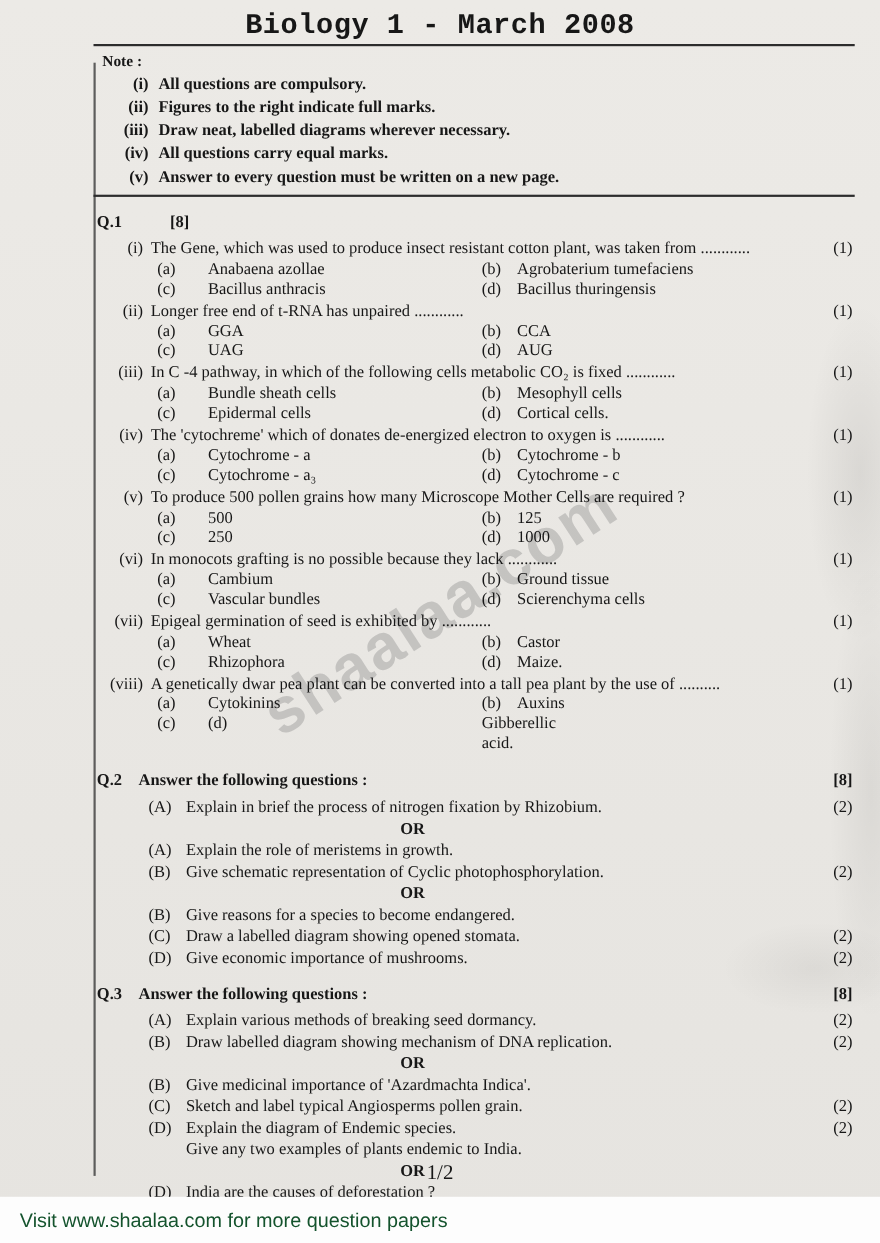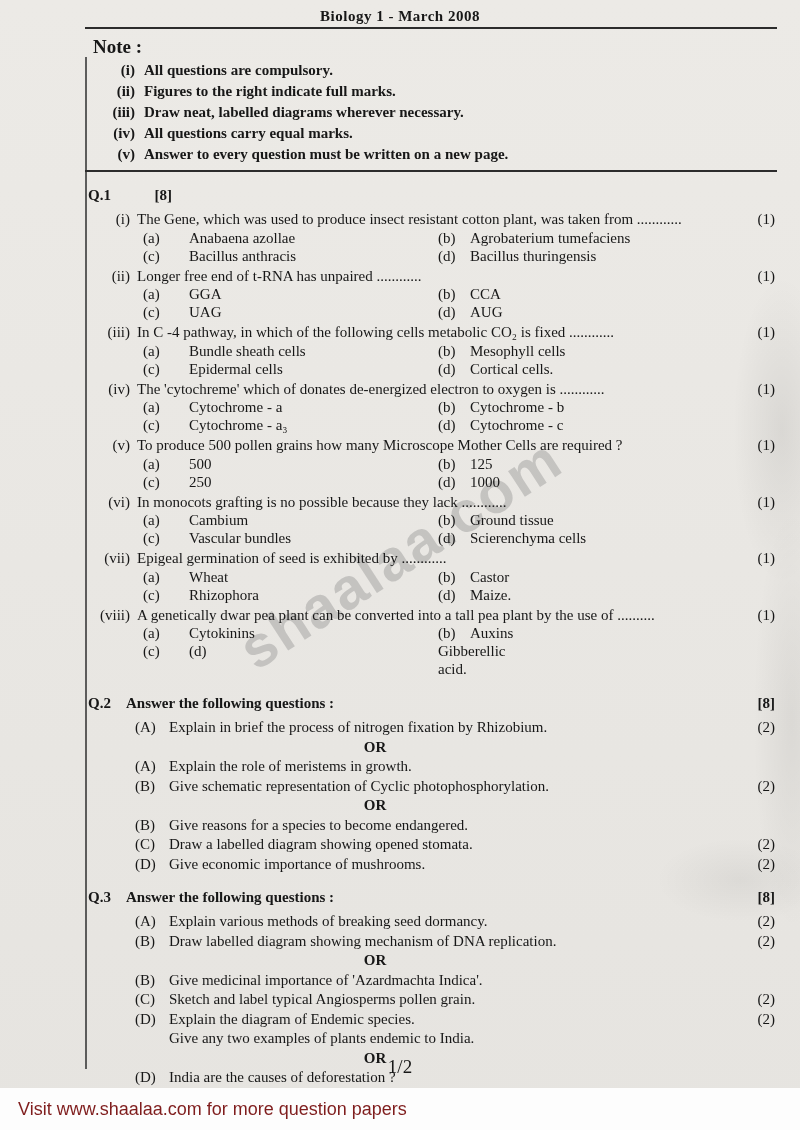--- a/index.html
+++ b/index.html
@@ -8,29 +8,29 @@
     background:
       radial-gradient(ellipse 70px 220px at 782px 430px, rgba(0,0,0,.07), transparent 70%),
       radial-gradient(ellipse 55px 300px at 792px 720px, rgba(0,0,0,.06), transparent 70%),
       radial-gradient(ellipse 120px 60px at 740px 880px, rgba(0,0,0,.05), transparent 70%),
       linear-gradient(#eceae6, #e6e4e0);
     font-family:"Liberation Serif","DejaVu Serif",serif;
     color:#171717;
     font-size:15px;
   }
   .title{
-    margin:8px 0 2px 0;text-align:center;font-size:15px;font-weight:bold;
-    letter-spacing:.5px;font-family:Liberation Serif, serif;
+    margin:8px 0 2px 0;text-align:center;font-size:26px;font-weight:bold;
+    letter-spacing:.5px;font-family:Liberation Mono, monospace;
   }
   .meta{display:flex;justify-content:space-between;font-weight:bold;font-size:15px;
     padding:0 25px 4px 88px;}
   .vline{position:absolute;left:85px;top:57px;width:2px;height:1012px;background:#3a3a3a;opacity:.8;}
   .content{position:relative;z-index:1;margin:0 23px 0 85px;border-top:2px solid #2c2c2c;padding:3px 0 0 0;}
   .note{padding:4px 0 5px 8px;border-bottom:2px solid #2c2c2c;}
-  .note-label{font-weight:bold;font-size:19px;margin-bottom:2px;}
+  .note-label{font-weight:bold;font-size:14px;margin-bottom:2px;}
   .note-row{display:flex;line-height:21px;font-weight:bold;}
   .note-num{width:42px;text-align:right;flex:none;}
   .note-text{padding-left:9px;}
   .qsec{padding-top:12px;}
   .sec-header{display:flex;align-items:flex-start;line-height:19px;margin:2px 0 5px 0;}
   .q-num{width:38px;flex:none;font-weight:bold;padding-left:3px;}
   .q-title{flex:1;font-weight:bold;}
   .marks{width:46px;flex:none;text-align:right;padding-right:2px;}
   .sec-header .marks{align-self:flex-end;font-weight:bold;}
   .subq{margin-bottom:2px;}
@@ -40,21 +40,21 @@
   .opt-grid{display:grid;grid-template-columns:46px 249px 32px 1fr;line-height:18px;margin-left:58px;}
   .opt-label{}
   .opt-text{}
   .qa-row{display:flex;line-height:19.5px;}
   .qa-label{width:34px;flex:none;margin-left:50px;}
   .qa-text{flex:1;}
   .or-row{width:340px;margin-left:120px;text-align:center;font-weight:bold;line-height:19.5px;}
   .pageno{position:absolute;left:0;right:0;top:1056px;text-align:center;font-size:19px;z-index:2;}
   .footer{position:absolute;left:0;right:0;bottom:0;height:42px;background:#fdfdfd;z-index:3;
     display:flex;align-items:center;padding-left:18px;
-    font-family:"Liberation Sans","DejaVu Sans",sans-serif;font-size:18px;color:#7f1d1d;}
+    font-family:"Liberation Sans","DejaVu Sans",sans-serif;font-size:18px;color:#14532d;}
   .watermark{
     position:absolute;left:150px;top:520px;width:500px;text-align:center;z-index:0;
     font-family:"Liberation Sans","DejaVu Sans",sans-serif;font-size:58px;font-weight:bold;
     color:rgba(138,138,138,.38);transform:rotate(-33deg);pointer-events:none;letter-spacing:2px;
   }
 </style>
 </head>
 <body>
 
 <div class="page">

